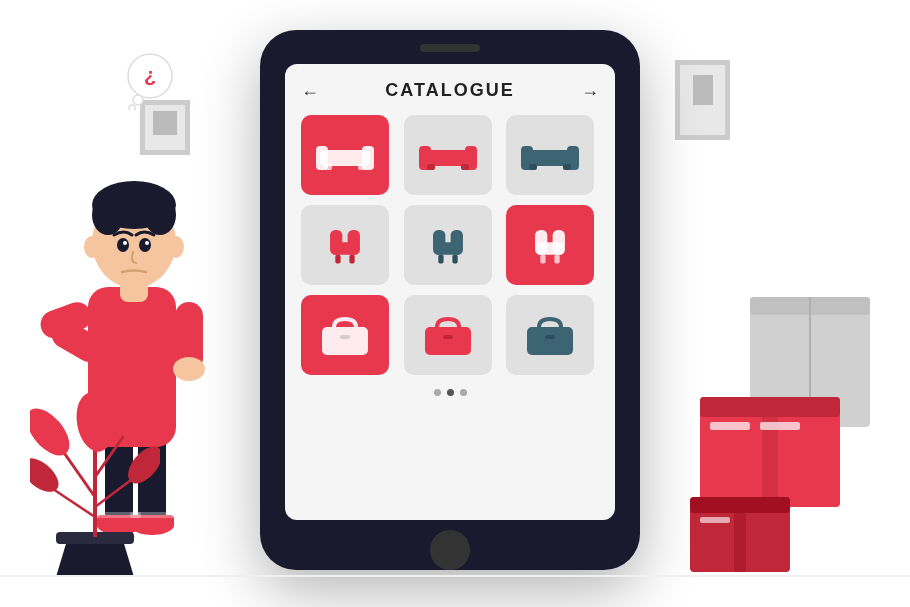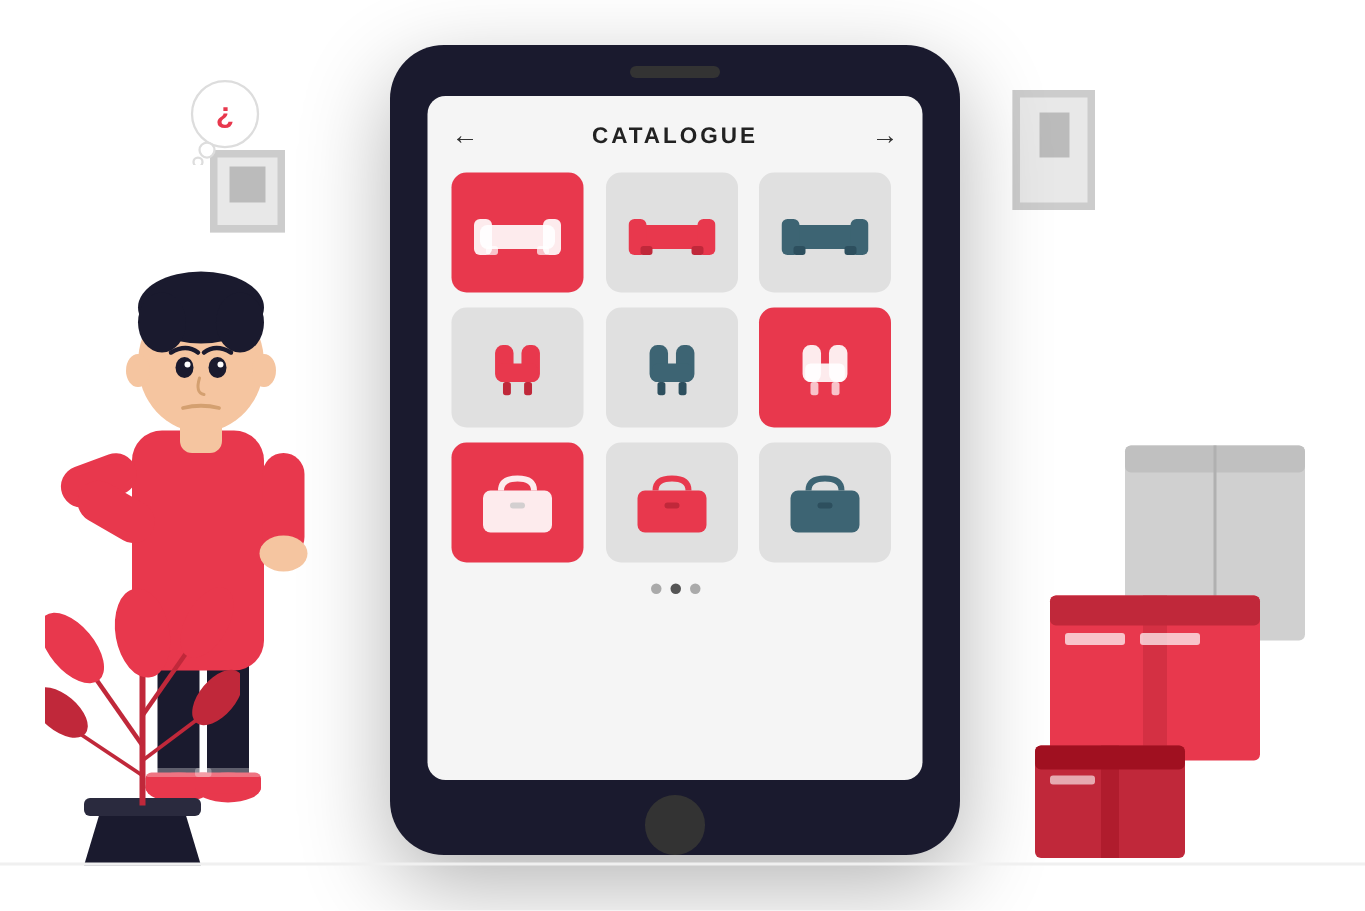--- a/index.html
+++ b/index.html
@@ -63,21 +63,21 @@
       align-items: center;
       justify-content: space-between;
       margin-bottom: 14px;
     }
     .arrow-btn {
       font-size: 18px;
       color: #333;
       font-weight: bold;
     }
     .catalogue-title {
-      font-size: 15px;
+      font-size: 18px;
       font-weight: 700;
       letter-spacing: 2px;
       color: #222;
     }
 
     
     .product-grid {
       display: grid;
       grid-template-columns: repeat(3, 1fr);
       gap: 10px;

